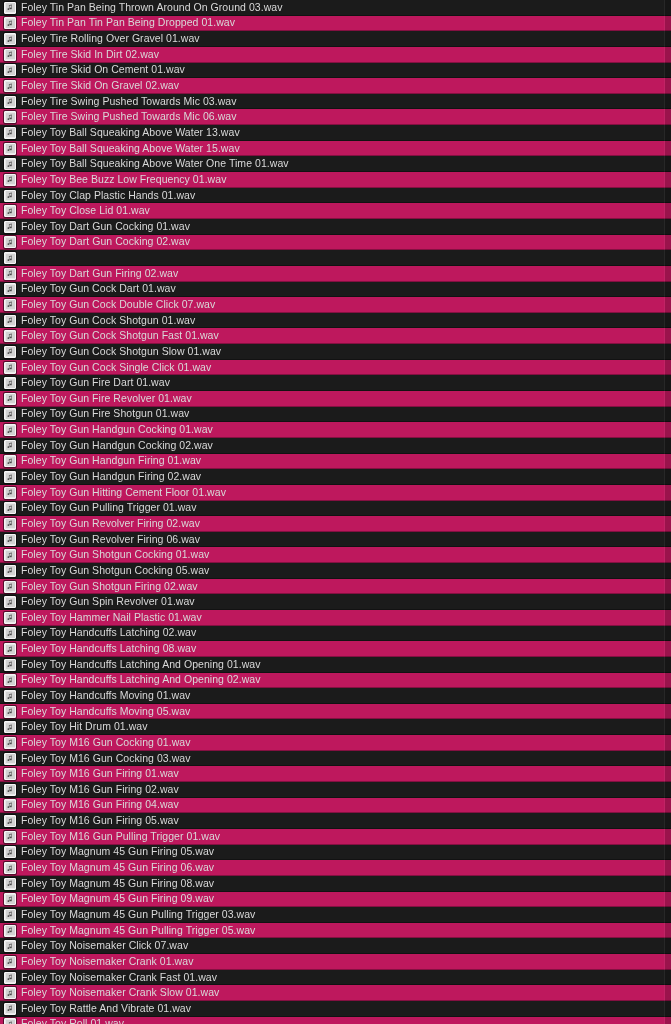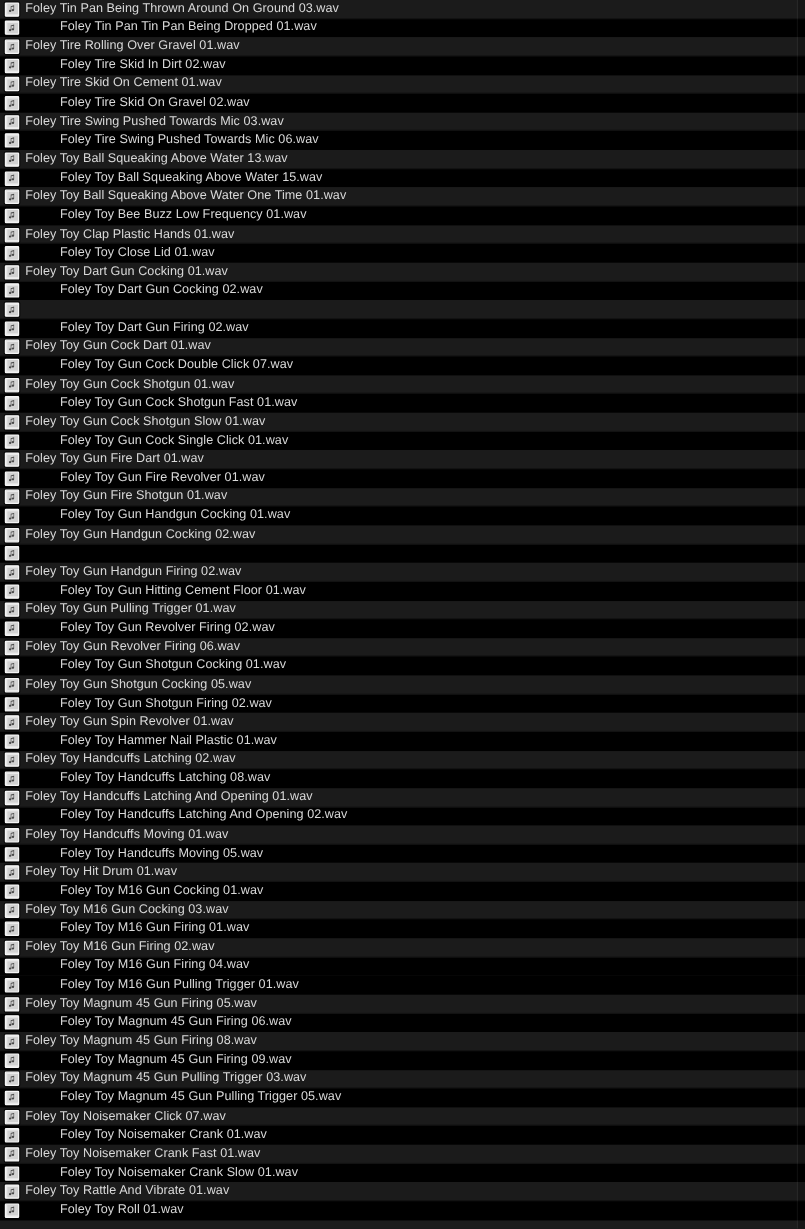--- a/index.html
+++ b/index.html
@@ -36,22 +36,21 @@
     position: relative;
     display: flex;
     align-items: center;
     height: 15.65px;
     box-sizing: border-box;
     padding-left: 4px;
     background: #1b1b1b;
     overflow: hidden;
   }
   .row.alt {
-    background: #000000;
-    gap: 29px;
+    background: #be185d;
   }
 
   
   .row::after {
     content: "";
     position: absolute;
     left: 0;
     right: 0;
     bottom: 0;
     height: 1px;
@@ -379,20 +378,21 @@
         </span>
         <span class="file-name">Foley Toy Gun Handgun Cocking 02.wav</span>
       </div>
       <div class="row alt">
         <span class="file-icon">
           <svg viewBox="0 0 12 12" xmlns="http://www.w3.org/2000/svg">
             <rect x="0" y="0" width="12" height="12" fill="#d2d2d2"></rect>
             <path d="M7.7 1.9 L7.7 7.2 A1.35 1.15 0 1 1 7.0 6.25 L7.0 3.2 L4.6 3.75 L4.6 8.1 A1.35 1.15 0 1 1 3.9 7.15 L3.9 2.9 Z" fill="#4a4a4a"></path>
           </svg>
         </span>
+        <span class="file-name">Foley Toy Gun Handgun Firing 01.wav</span>
       </div>
       <div class="row">
         <span class="file-icon">
           <svg viewBox="0 0 12 12" xmlns="http://www.w3.org/2000/svg">
             <rect x="0" y="0" width="12" height="12" fill="#d2d2d2"></rect>
             <path d="M7.7 1.9 L7.7 7.2 A1.35 1.15 0 1 1 7.0 6.25 L7.0 3.2 L4.6 3.75 L4.6 8.1 A1.35 1.15 0 1 1 3.9 7.15 L3.9 2.9 Z" fill="#4a4a4a"></path>
           </svg>
         </span>
         <span class="file-name">Foley Toy Gun Handgun Firing 02.wav</span>
       </div>
@@ -577,20 +577,29 @@
         <span class="file-name">Foley Toy M16 Gun Firing 02.wav</span>
       </div>
       <div class="row alt">
         <span class="file-icon">
           <svg viewBox="0 0 12 12" xmlns="http://www.w3.org/2000/svg">
             <rect x="0" y="0" width="12" height="12" fill="#d2d2d2"></rect>
             <path d="M7.7 1.9 L7.7 7.2 A1.35 1.15 0 1 1 7.0 6.25 L7.0 3.2 L4.6 3.75 L4.6 8.1 A1.35 1.15 0 1 1 3.9 7.15 L3.9 2.9 Z" fill="#4a4a4a"></path>
           </svg>
         </span>
         <span class="file-name">Foley Toy M16 Gun Firing 04.wav</span>
+      </div>
+      <div class="row">
+        <span class="file-icon">
+          <svg viewBox="0 0 12 12" xmlns="http://www.w3.org/2000/svg">
+            <rect x="0" y="0" width="12" height="12" fill="#d2d2d2"></rect>
+            <path d="M7.7 1.9 L7.7 7.2 A1.35 1.15 0 1 1 7.0 6.25 L7.0 3.2 L4.6 3.75 L4.6 8.1 A1.35 1.15 0 1 1 3.9 7.15 L3.9 2.9 Z" fill="#4a4a4a"></path>
+          </svg>
+        </span>
+        <span class="file-name">Foley Toy M16 Gun Firing 05.wav</span>
       </div>
       <div class="row alt">
         <span class="file-icon">
           <svg viewBox="0 0 12 12" xmlns="http://www.w3.org/2000/svg">
             <rect x="0" y="0" width="12" height="12" fill="#d2d2d2"></rect>
             <path d="M7.7 1.9 L7.7 7.2 A1.35 1.15 0 1 1 7.0 6.25 L7.0 3.2 L4.6 3.75 L4.6 8.1 A1.35 1.15 0 1 1 3.9 7.15 L3.9 2.9 Z" fill="#4a4a4a"></path>
           </svg>
         </span>
         <span class="file-name">Foley Toy M16 Gun Pulling Trigger 01.wav</span>
       </div>

